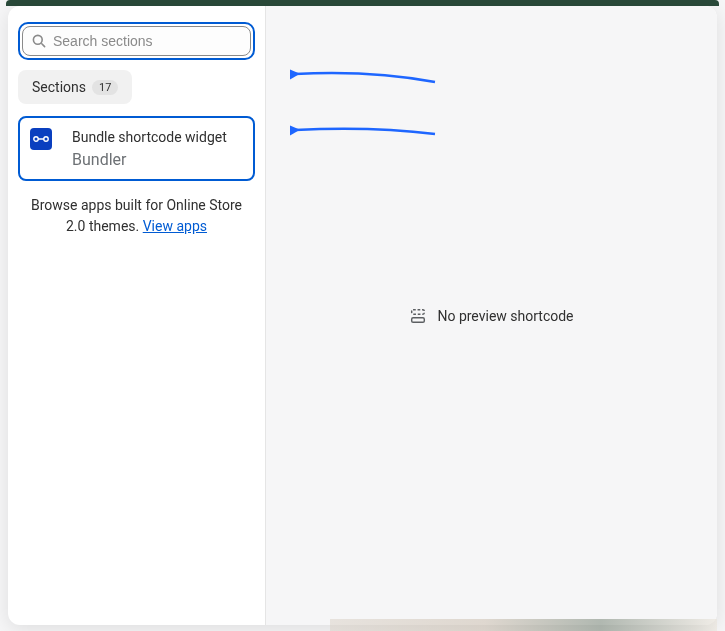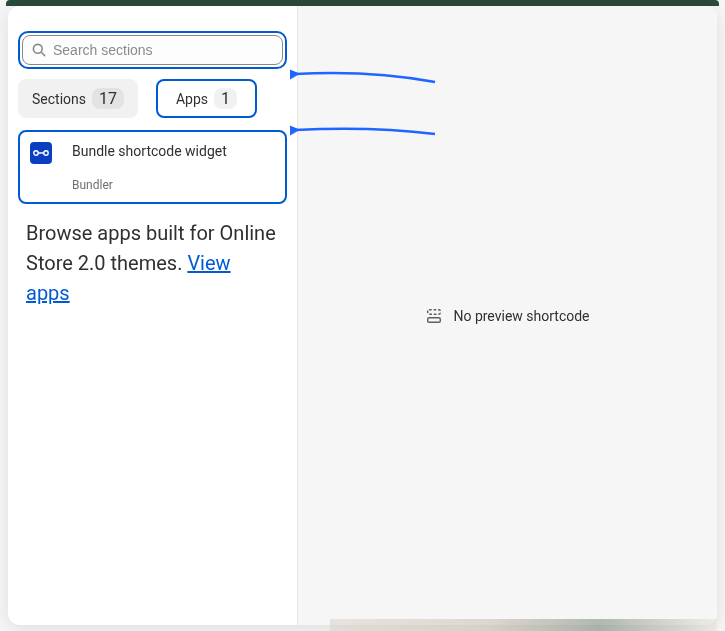--- a/index.html
+++ b/index.html
@@ -23,23 +23,23 @@
       left: 8px;
       right: 8px;
       bottom: 6px;
       background: #fff;
       border-radius: 12px;
       box-shadow: 0 4px 20px rgba(0,0,0,0.1);
       display: flex;
       overflow: hidden;
     }
     .sidebar {
-      width: 290px;
+      width: 258px;
       border-right: 1px solid #e5e5e5;
-      padding: 25px 10px;
+      padding: 16px 10px;
       display: flex;
       flex-direction: column;
     }
     .search-wrap {
       border: 2px solid #005bd3;
       border-radius: 10px;
       padding: 2px;
     }
     .search-inner {
       display: flex;
@@ -56,42 +56,42 @@
       flex: 1;
       font-size: 14px;
       color: #303030;
       background: transparent;
     }
     .search-inner input::placeholder { color: #8a8a8a; }
     .search-icon svg { display: block; }
 
     .tabs {
       display: flex;
-      gap: 18px;
+      gap: 8px;
       margin-top: 10px;
       text-align: center;
     }
     .tab {
       display: inline-flex;
       align-items: center;
       gap: 6px;
       padding: 7px 12px;
       border-radius: 8px;
       font-size: 14px;
       color: #303030;
       cursor: pointer;
       border: 2px solid transparent;
       background: transparent;
     }
     .tab.sections { background: #f1f1f1; }
     .tab .count {
       background: #e3e3e3;
       border-radius: 8px;
       padding: 1px 7px;
-      font-size: 16px;
+      font-size: 11px;
       color: #303030;
     }
     .tab.apps {
       background: #fff;
       border: 2px solid #005bd3;
       padding: 5px 18px;
     }
     .tab.apps .count {
       background: #f1f1f1;
     }
@@ -112,28 +112,29 @@
       background: #0a3fbf;
       border-radius: 4px;
       flex-shrink: 0;
       display: flex;
       align-items: center;
       justify-content: center;
       color: #fff;
     }
     .app-icon svg { display: block; }
     .app-text .title { font-size: 14px; color: #303030; line-height: 1.4; }
-    .app-text .vendor { font-size: 12px; color: #6d7175; margin-top: 16px; }
+    .app-text .vendor { font-size: 16px; color: #6d7175; margin-top: 2px; }
 
     .browse-text {
       margin-top: 14px;
       padding: 0 8px;
-      font-size: 20px;
+      font-size: 14px;
       color: #303030;
       line-height: 1.5;
+      text-align: center;
     }
     .browse-text a {
       color: #005bd3;
       text-decoration: underline;
     }
 
     .preview {
       flex: 1;
       background: #f6f6f7;
       display: flex;
@@ -184,24 +185,20 @@
           </svg>
         </span>
         <input type="text" placeholder="Search sections" style="">
       </div>
     </div>
 
     <div class="tabs">
       <div class="tab sections">
         <span>Sections</span>
         <span class="count">17</span>
-      </div>
-      <div class="tab apps">
-        <span>Apps</span>
-        <span class="count">1</span>
       </div>
     </div>
 
     <div class="app-item">
       <div class="app-icon">
         <svg width="16" height="10" viewBox="0 0 16 10">
           <circle cx="3" cy="5" r="2.2" fill="none" stroke="#fff" stroke-width="1.4"></circle>
           <circle cx="13" cy="5" r="2.2" fill="none" stroke="#fff" stroke-width="1.4"></circle>
           <line x1="5" y1="5" x2="11" y2="5" stroke="#fff" stroke-width="1.4"></line>
         </svg>

